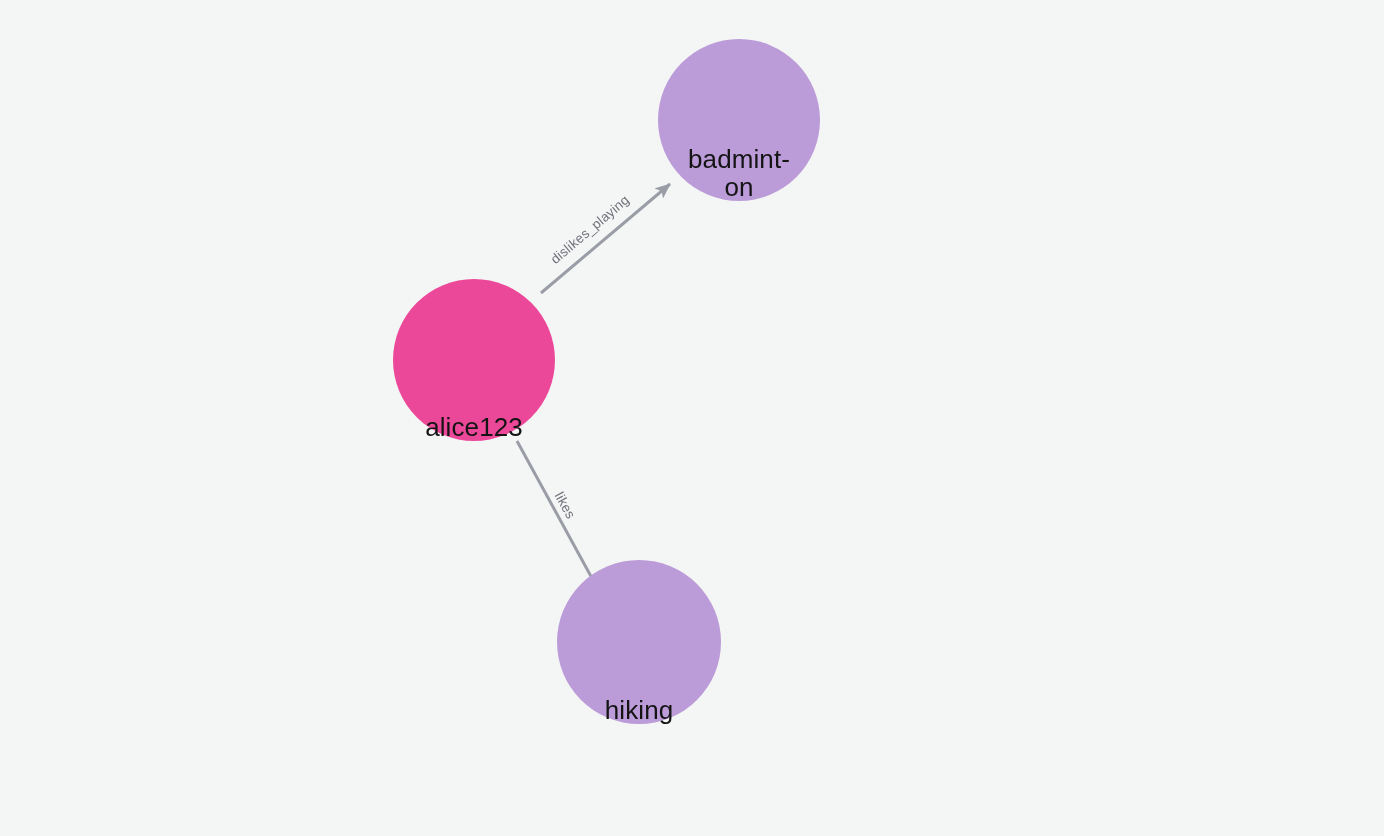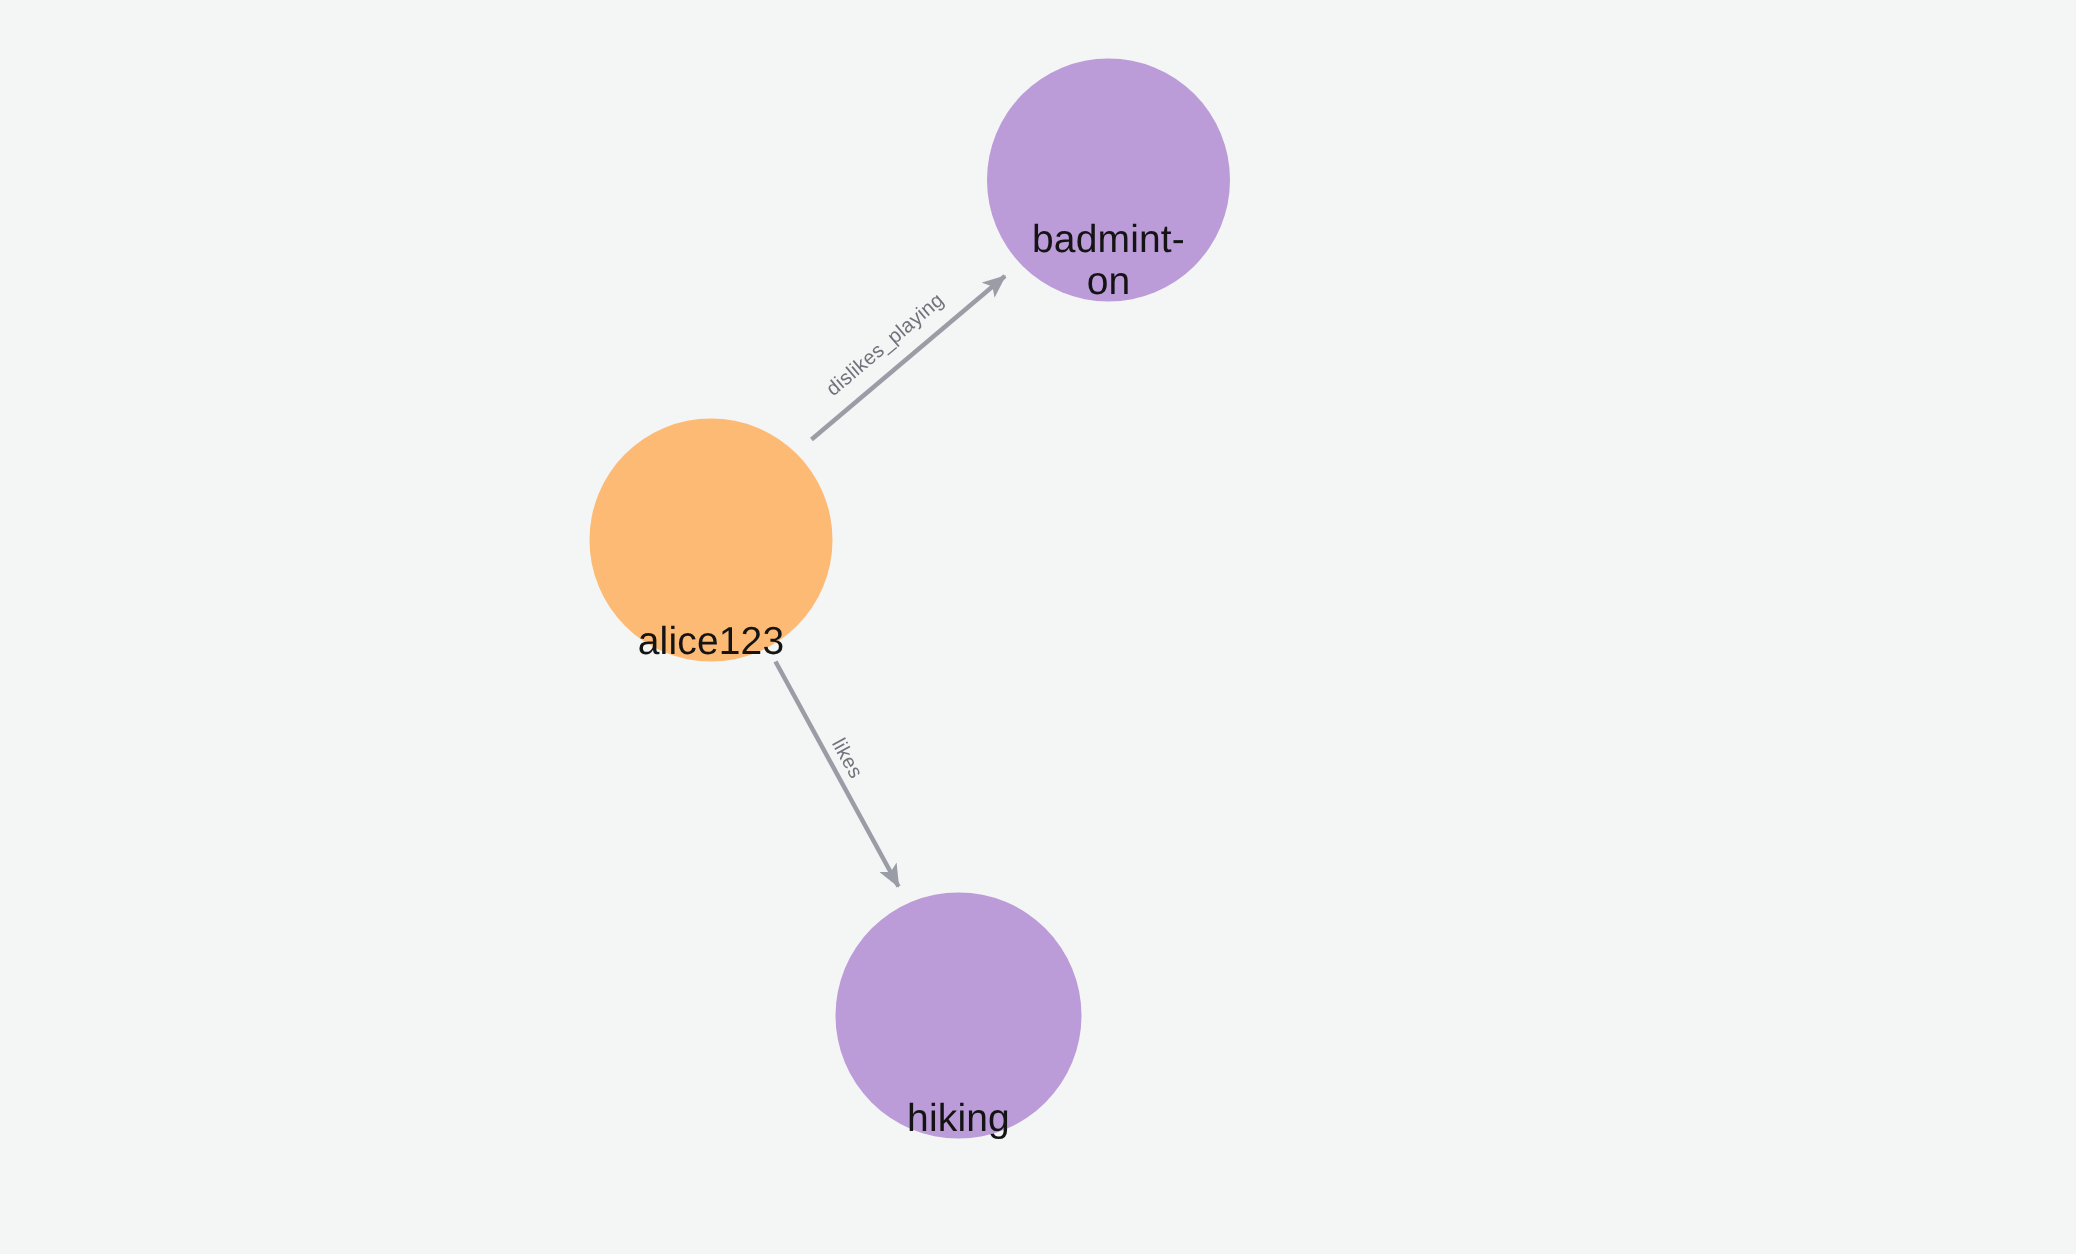--- a/index.html
+++ b/index.html
@@ -69,25 +69,25 @@
         <line x1="517" y1="441" x2="599" y2="591" stroke="#9a9da6" stroke-width="3" marker-end="url(#arrowhead)"></line>
       </g>
   </svg>
 
   <div id="edge-labels-group">
       <div class="edge-label" style="color: rgb(112, 115, 123); left: 541px; top: 221.5px; transform: rotate(-40.2deg);">dislikes_playing</div>
       <div class="edge-label" style="color: rgb(112, 115, 123); left: 551px; top: 497.5px; transform: rotate(61.3deg);">likes</div>
     </div>
 
   <div id="nodes-group">
-      <div class="graph-node" style="left: 393px; top: 279px; width: 162px; height: 162px; background: #fdba74;">
+      <div class="graph-node" style="left: 393px; top: 279px; width: 162px; height: 162px; background: #ec4899;">
         <span class="node-label" style="color: rgb(20, 20, 20);">alice123</span>
       </div>
       <div class="graph-node" style="left: 658px; top: 39px; width: 162px; height: 162px; background: rgb(187, 155, 216);">
         <span class="node-label" style="color: rgb(20, 20, 20);">badmint-
 on</span>
       </div>
-      <div class="graph-node" style="left: 557px; top: 595px; width: 164px; height: 164px; background: rgb(187, 155, 216);">
+      <div class="graph-node" style="left: 557px; top: 560px; width: 164px; height: 164px; background: rgb(187, 155, 216);">
         <span class="node-label" style="color: rgb(20, 20, 20);">hiking</span>
       </div>
     </div>
 
 </div>
 
 </body></html>

